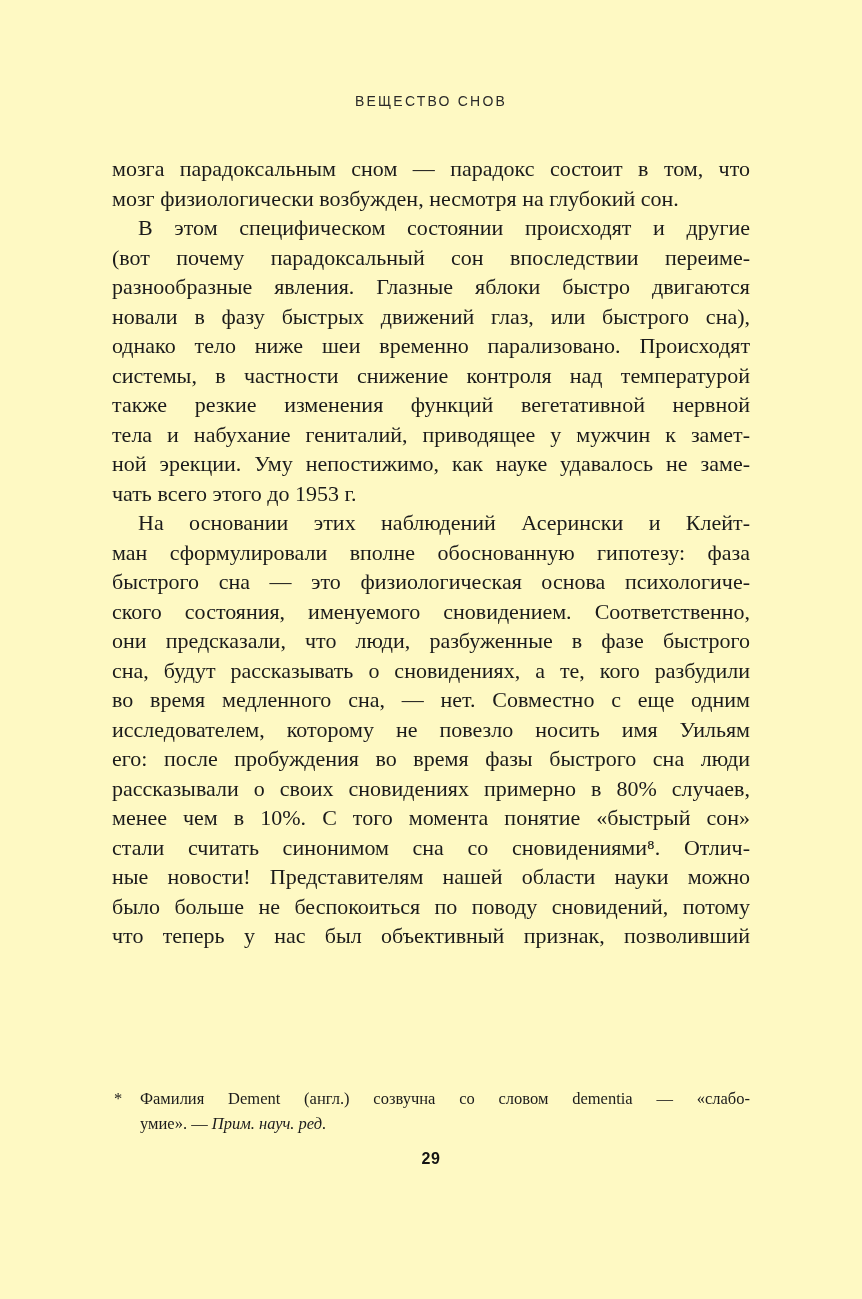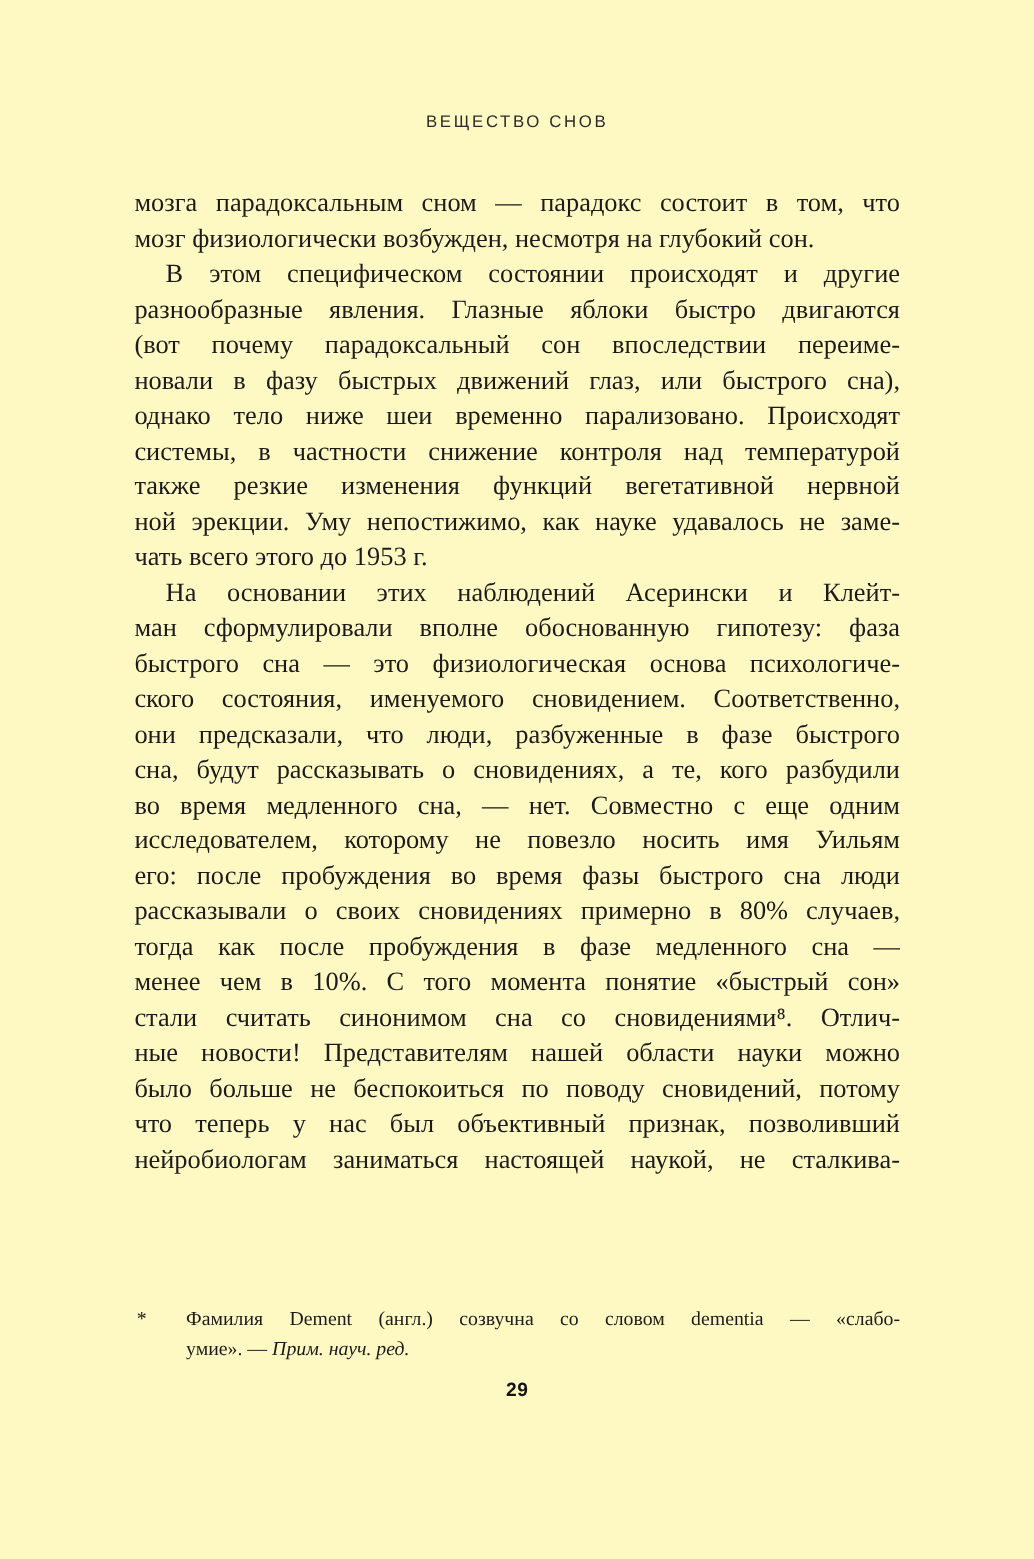--- a/index.html
+++ b/index.html
@@ -59,21 +59,21 @@
     font-size: 16.5px;
     line-height: 25px;
     color: #1b1b1b;
   }
   .fn-marker {
     position: absolute;
     left: 2px;
     top: 0;
   }
   .fn-text {
-    margin-left: 43px;
+    margin-left: 28px;
     font-family: Liberation Serif, serif;
   }
   .fn-line {
     text-align: justify;
     text-align-last: justify;
   }
   .fn-line.last {
     text-align: right;
     text-align-last: left;
   }
@@ -97,45 +97,44 @@
 <body>
 
 <div class="page">
 
   <header class="running-head">ВЕЩЕСТВО СНОВ</header>
 
   <main class="text-block" id="body-text">
       <div class="line">мозга парадоксальным сном — парадокс состоит в том, что</div>
       <div class="line last">мозг физиологически возбужден, несмотря на глубокий сон.</div>
       <div class="line indent">В этом специфическом состоянии происходят и другие</div>
+      <div class="line">(вот почему парадоксальный сон впоследствии переиме-</div>
       <div class="line">разнообразные явления. Глазные яблоки быстро двигаются</div>
-      <div class="line">(вот почему парадоксальный сон впоследствии переиме-</div>
       <div class="line">новали в фазу быстрых движений глаз, или быстрого сна),</div>
       <div class="line">однако тело ниже шеи временно парализовано. Происходят</div>
       <div class="line">системы, в частности снижение контроля над температурой</div>
       <div class="line">также резкие изменения функций вегетативной нервной</div>
+      <div class="line">тела и набухание гениталий, приводящее у мужчин к замет-</div>
       <div class="line">ной эрекции. Уму непостижимо, как науке удавалось не заме-</div>
       <div class="line last">чать всего этого до 1953 г.</div>
       <div class="line indent">На основании этих наблюдений Асерински и Клейт-</div>
       <div class="line">ман сформулировали вполне обоснованную гипотезу: фаза</div>
       <div class="line">быстрого сна — это физиологическая основа психологиче-</div>
       <div class="line">ского состояния, именуемого сновидением. Соответственно,</div>
       <div class="line">они предсказали, что люди, разбуженные в фазе быстрого</div>
       <div class="line">сна, будут рассказывать о сновидениях, а те, кого разбудили</div>
       <div class="line">во время медленного сна, — нет. Совместно с еще одним</div>
       <div class="line">исследователем, которому не повезло носить имя Уильям</div>
       <div class="line">его: после пробуждения во время фазы быстрого сна люди</div>
       <div class="line">рассказывали о своих сновидениях примерно в 80% случаев,</div>
-      <div class="line">тогда как после пробуждения в фазе медленного сна —</div>
       <div class="line">менее чем в 10%. С того момента понятие «быстрый сон»</div>
       <div class="line">стали считать синонимом сна со сновидениями⁸. Отлич-</div>
       <div class="line">ные новости! Представителям нашей области науки можно</div>
       <div class="line">было больше не беспокоиться по поводу сновидений, потому</div>
       <div class="line">что теперь у нас был объективный признак, позволивший</div>
-      <div class="line">нейробиологам заниматься настоящей наукой, не сталкива-</div>
     </main>
 
   <div class="footnote">
     <span class="fn-marker">*</span>
     <div class="fn-text">
       <div class="fn-line">Фамилия Dement (англ.) созвучна со словом dementia — «слабо-</div>
       <div class="fn-line last">
         <span>умие». — </span><span class="fn-italic">Прим. науч. ред.</span>
       </div>
     </div>

